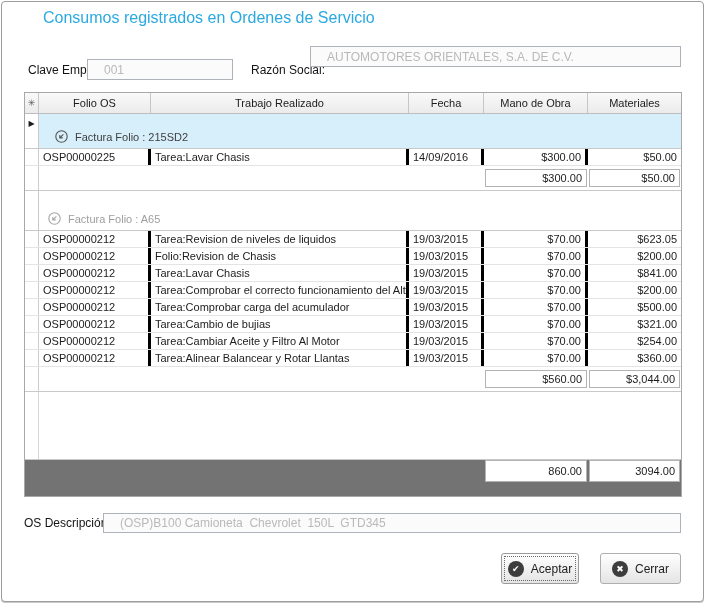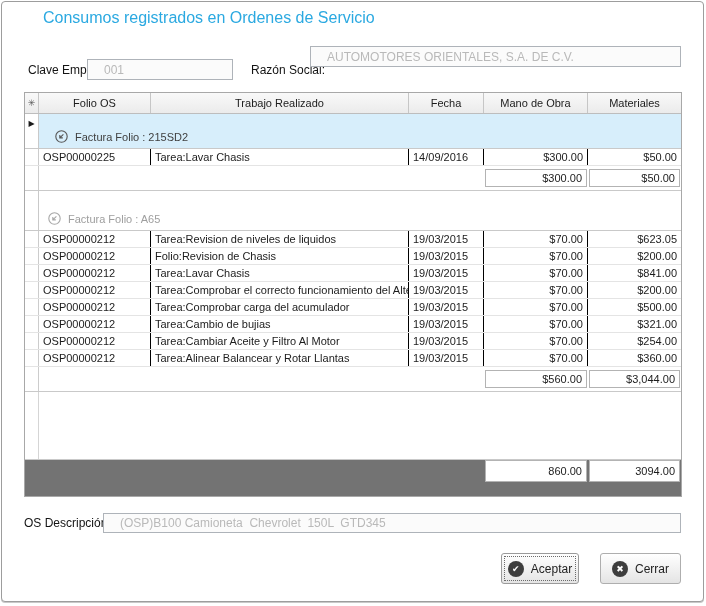--- a/index.html
+++ b/index.html
@@ -52,21 +52,21 @@
   .gband { flex:1; display:flex; align-items:flex-end; gap:7px; padding:0 0 5px 9px; }
   .gband.sel { background:#d7eefb;padding-left:16px; }
   .gtext1 { color:#3f3f3f; }
   .gtext2 { color:#9e9e9e; }
   .cicon1 { color:#555; } .cicon2 { color:#a7a7a7; }
   .selarrow { font-size:8px; color:#1a1a1a; line-height:8px; }
 
   .drow { height:17px; flex:none; display:flex; border-bottom:1px solid #e4e4e4; }
   .drow .ind { border-right:1px solid #cccccc; }
   .dcell { display:flex; align-items:center; padding:0 4px;
-           border-right:1px solid #000000; overflow:hidden; white-space:nowrap; }
+           border-right:3px solid #000000; overflow:hidden; white-space:nowrap; }
   .dcell.num { justify-content:flex-end; }
   .dcell:last-child { border-right:none; }
 
   .strow { height:25px; flex:none; display:flex; border-bottom:1px solid #c9c9c9; background:#fff; }
   .strow .ind { border-right:1px solid #cccccc; }
   .stspacer { width:445px; flex:none; }
   .stbox { width:102px; flex:none; margin:3px 1px; border:1px solid #b3b3b3; background:#fff;
            display:flex; align-items:center; justify-content:flex-end; padding:0 4px; }
   .stbox.mat { width:91px; }
 

